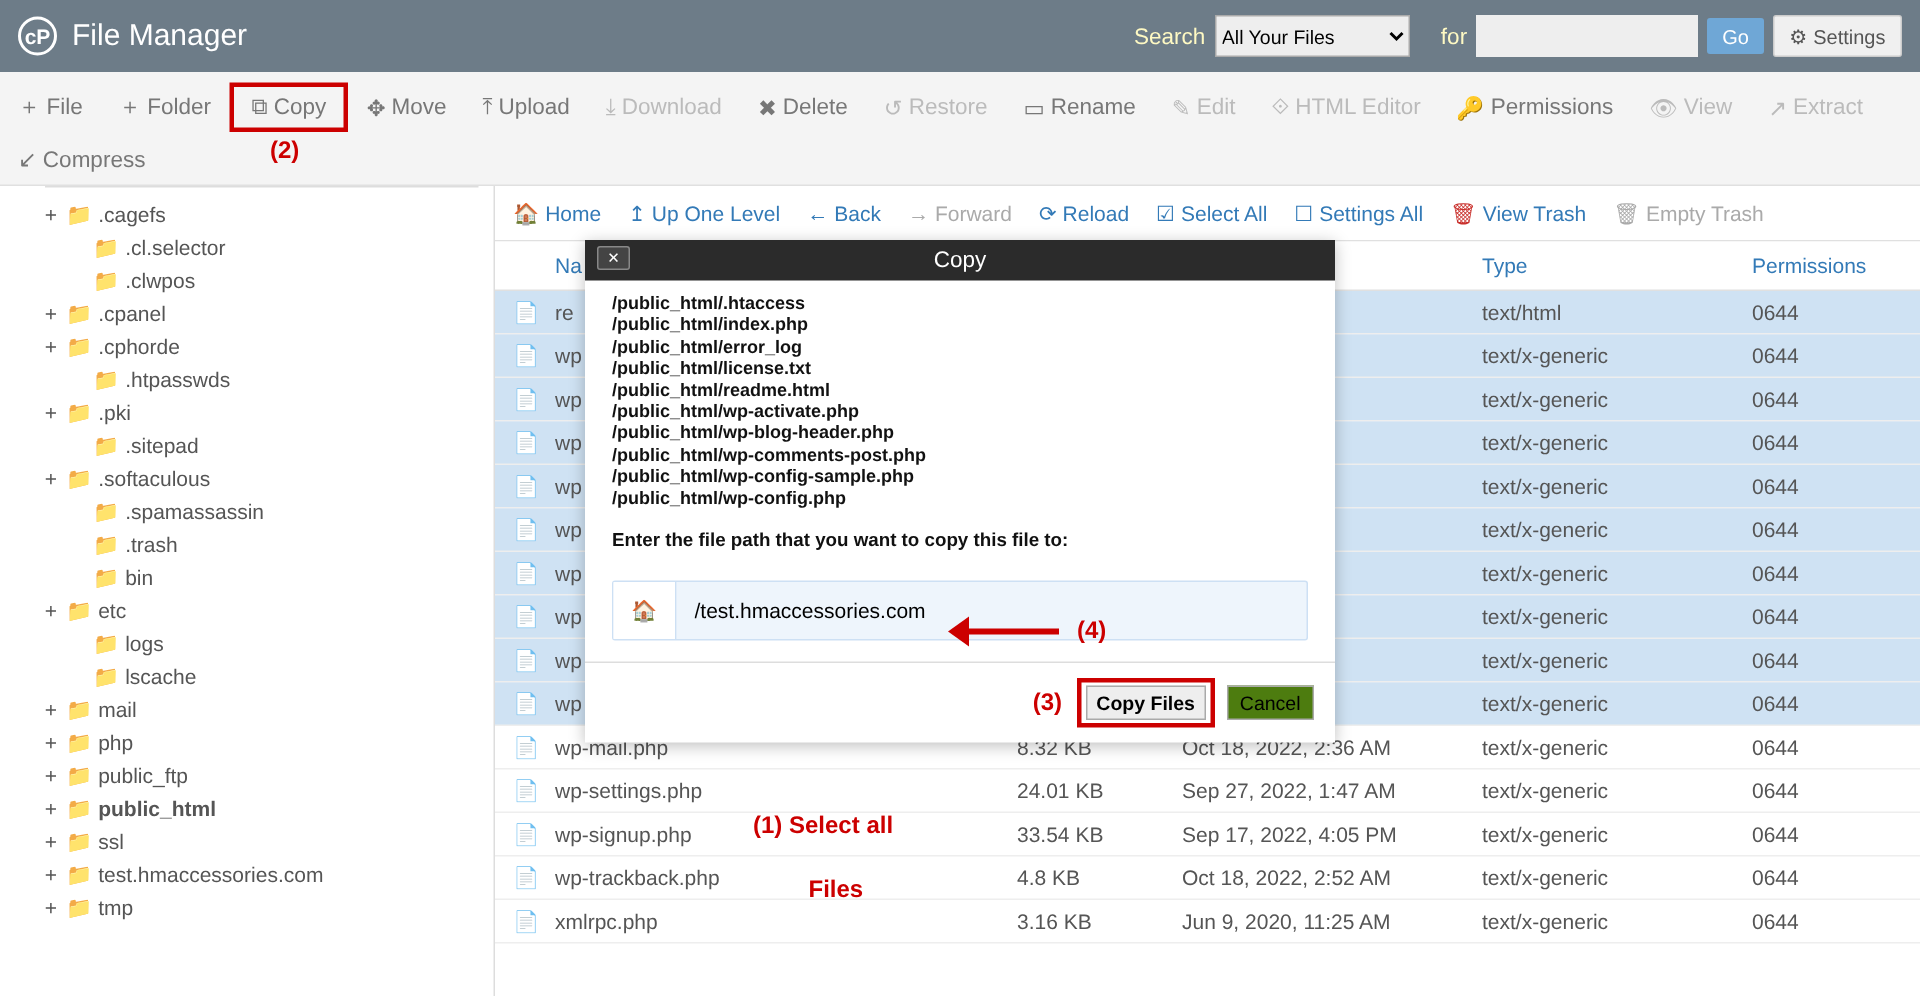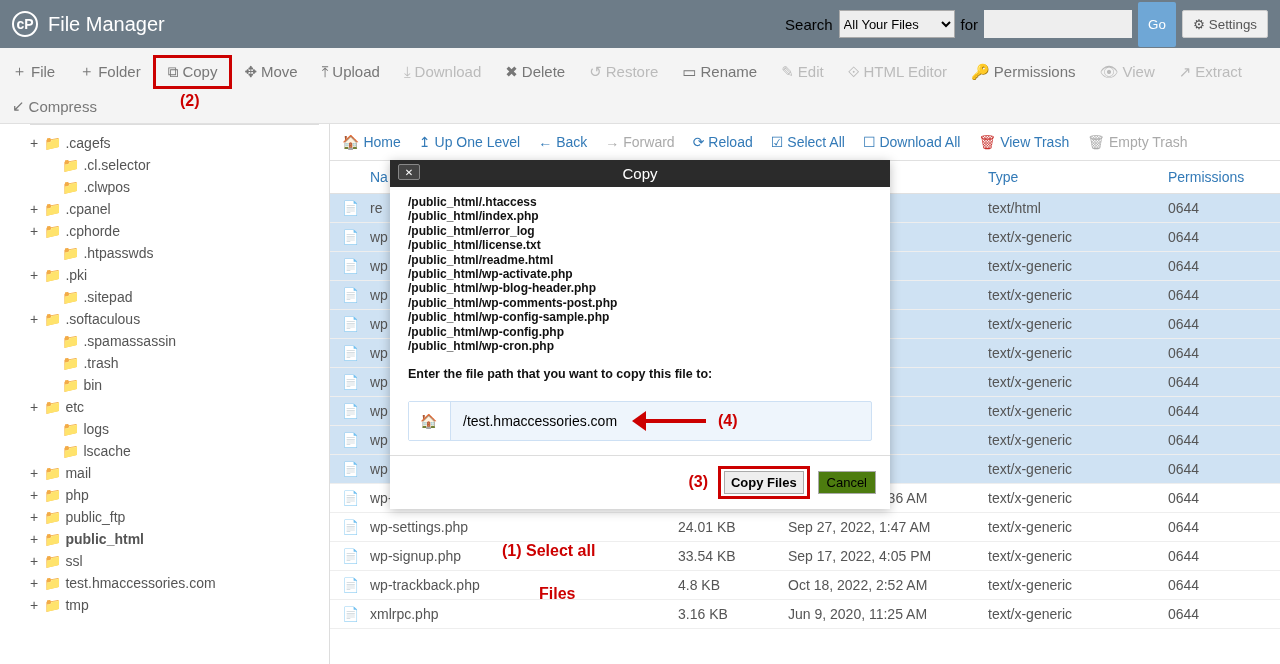--- a/index.html
+++ b/index.html
@@ -1,24 +1,24 @@
 <!DOCTYPE html>
 <html><head>
 <meta charset="utf-8">
 <style>
 * { box-sizing: border-box; margin: 0; padding: 0; }
 body { font-family: "Helvetica Neue", Arial, sans-serif; font-size: 14px; color: #555; width: 1280px; height: 664px; overflow: hidden; background: #fff; position: relative; }
 .topbar { background: #6d7c88; height: 48px; display: flex; align-items: center; padding: 0 12px; color: #fff; }
 .logo { border: 2px solid #fff; border-radius: 50%; width: 26px; height: 26px; display: inline-flex; align-items: center; justify-content: center; font-weight: bold; font-size: 14px; margin-right: 10px; }
 .title { font-size: 20px; font-weight: 400; }
 .topbar-right { margin-left: auto; display: flex; align-items: center; gap: 6px; }
-.search-label { font-size: 15px; color: #000000; }
-select.search-sel { height: 28px; background: #eee; border: 1px solid #aaa; font-size: 13px; width: 116px; }
+.search-label { font-size: 15px; color: #fef9c3; margin-left: 15px; }
+select.search-sel { height: 28px; background: #eee; border: 1px solid #aaa; font-size: 13px; width: 130px; }
 .search-input { height: 28px; width: 148px; background: #eee; border: none; padding: 0 6px; }
-.go-btn { background: #6fa7d6; color: #fff; border: none; height: 45px; padding: 0 10px; border-radius: 2px; cursor: pointer; }
+.go-btn { background: #6fa7d6; color: #fff; border: none; height: 24px; padding: 0 10px; border-radius: 2px; cursor: pointer; }
 .settings-btn { background: #f0f0f0; color: #555; border: 1px solid #ccc; height: 28px; padding: 0 10px; border-radius: 2px; cursor: pointer; display: flex; align-items: center; gap: 4px; }
 .toolbar { background: #f4f4f4; border-bottom: 1px solid #e0e0e0; padding: 6px 0 0 0; display: flex; flex-wrap: wrap; align-items: center; }
 .tb-item { display: inline-flex; align-items: center; gap: 4px; padding: 8px 12px; color: #777; cursor: pointer; font-size: 15px; }
 .tb-item.disabled { color: #bbb; }
 .copy-highlight { border: 3px solid #c00; padding: 5px 12px; }
 .annot { color: #c00; font-weight: 600; font-size: 16px; position: absolute; }
 .main { display: flex; height: 560px; }
 .sidebar { width: 330px; border-right: 1px solid #ddd; padding: 8px 0 8px 28px; overflow: hidden; position: relative; }
 .sb-hr { position:absolute; left:30px; right:10px; top:0; border-top:1px solid #ddd;}
 .tree-item { display: flex; align-items: center; gap: 4px; padding: 3px 0; font-size: 14px; color: #555; white-space: nowrap;}
@@ -279,21 +279,21 @@
       <span class="path-link">
           <span>⟳</span>
           <span>Reload</span>
         </span>
       <span class="path-link">
           <span>☑</span>
           <span>Select All</span>
         </span>
       <span class="path-link">
           <span>☐</span>
-          <span>Download All</span>
+          <span>Settings All</span>
         </span>
       <span class="path-link">
           <span class="trash-icon">🗑</span>
           <span>View Trash</span>
         </span>
       <span class="path-link disabled">
           <span>🗑</span>
           <span>Empty Trash</span>
         </span>
     </div>
@@ -441,21 +441,20 @@
         <div>/public_html/.htaccess</div>
         <div>/public_html/index.php</div>
         <div>/public_html/error_log</div>
         <div>/public_html/license.txt</div>
         <div>/public_html/readme.html</div>
         <div>/public_html/wp-activate.php</div>
         <div>/public_html/wp-blog-header.php</div>
         <div>/public_html/wp-comments-post.php</div>
         <div>/public_html/wp-config-sample.php</div>
         <div>/public_html/wp-config.php</div>
-        <div>/public_html/wp-cron.php</div>
       </div>
     <div class="prompt">Enter the file path that you want to copy this file to:</div>
     <div class="path-box">
       <div class="home-ic">🏠</div>
       <input class="path-input" value="/test.hmaccessories.com" style="">
     </div>
   </div>
   <div class="modal-foot">
     <span class="annot" style="position:static; margin-right:6px;">(3)</span>
     <span class="copy-btn-wrap"><button class="btn-copyf">Copy Files</button></span>

